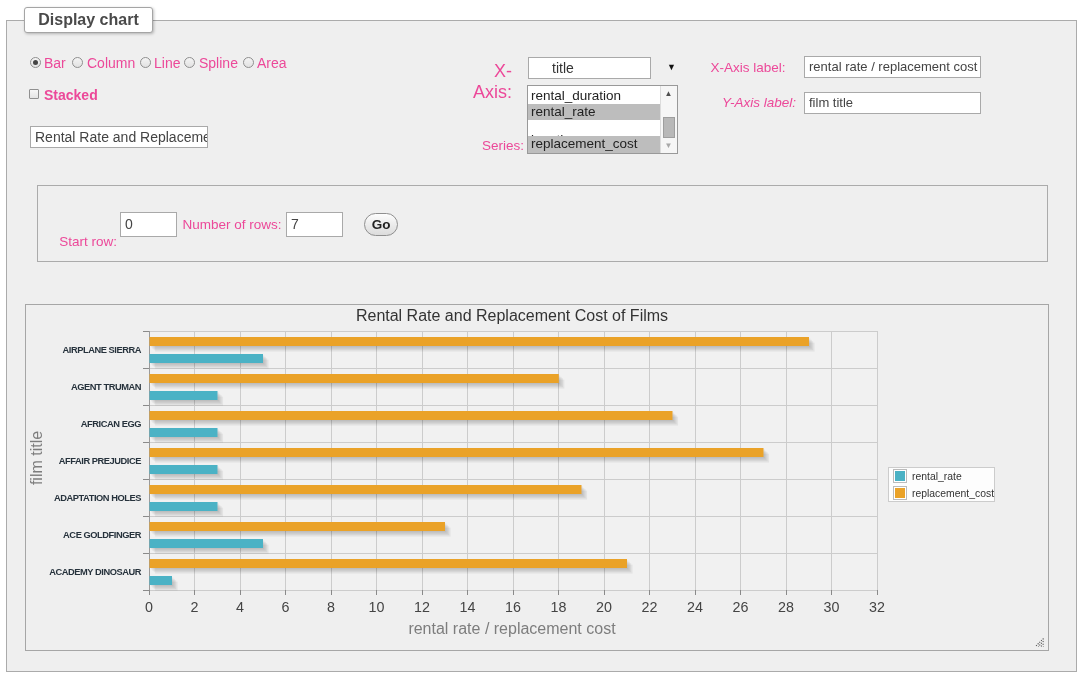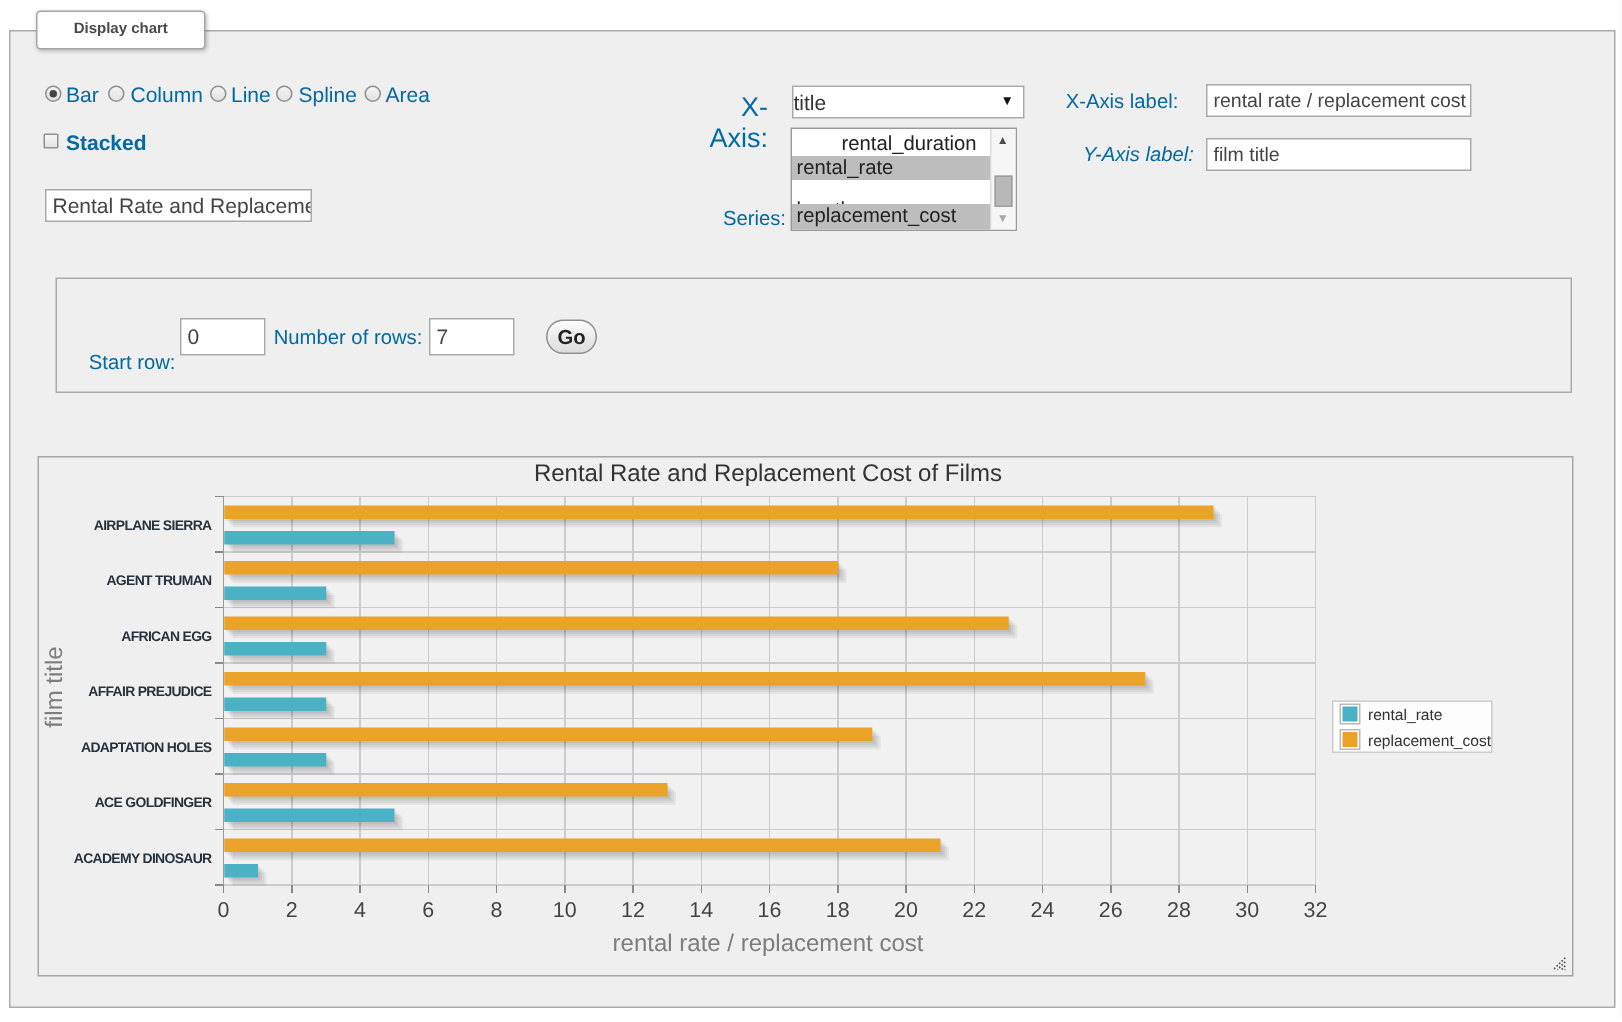--- a/index.html
+++ b/index.html
@@ -1,51 +1,51 @@
 <!DOCTYPE html>
 <html><head>
 <meta charset="utf-8">
 <style>
 * { margin:0; padding:0; box-sizing:border-box; }
 body { width:1081px; height:681px; background:#ffffff; font-family:"Liberation Sans", sans-serif; position:relative; overflow:hidden; }
 .abs { position:absolute; }
-.txt { font-size:14px; color:#0369a1; }
+.txt { font-size:14px; color:#ec4899; }
 .inp { background:#fff; border:1px solid #a9a9a9; font-size:14px; color:#444; line-height:20px; padding-left:4px; white-space:nowrap; overflow:hidden; }
 .radio { width:11px; height:11px; border:1px solid #8f8f8f; border-radius:50%; background:linear-gradient(#f4f4f4,#e2e2e2); }
 .radio.sel::after { content:""; position:absolute; left:2px; top:2px; width:5px; height:5px; border-radius:50%; background:#444; }
 </style>
 </head>
 <body>
 
 <div class="abs" style="left:6px; top:20px; width:1071px; height:652px; border:1px solid #ababab; background:#efefef;"></div>
 
-<div class="abs" style="left:24px; top:7px; width:113px; height:26px; background:#fff; border:1px solid #a5a5a5; border-radius:3px; box-shadow:1px 1px 3px rgba(0,0,0,0.25); text-align:center; line-height:24px; font-size:10px; font-weight:bold; color:#4a4a4a;">Display chart</div>
+<div class="abs" style="left:24px; top:7px; width:129px; height:26px; background:#fff; border:1px solid #a5a5a5; border-radius:3px; box-shadow:1px 1px 3px rgba(0,0,0,0.25); text-align:center; line-height:24px; font-size:16px; font-weight:bold; color:#4a4a4a;">Display chart</div>
 
 <div class="abs radio sel" style="left:30px; top:56.5px;"></div>
 <div class="abs txt" style="left:44px; top:55px;">Bar</div>
 <div class="abs radio" style="left:72px; top:56.5px;"></div>
 <div class="abs txt" style="left:87px; top:55px;">Column</div>
 <div class="abs radio" style="left:139.5px; top:56.5px;"></div>
 <div class="abs txt" style="left:154px; top:55px;">Line</div>
 <div class="abs radio" style="left:184px; top:56.5px;"></div>
 <div class="abs txt" style="left:199px; top:55px;">Spline</div>
 <div class="abs radio" style="left:243px; top:56.5px;"></div>
 <div class="abs txt" style="left:257px; top:55px;">Area</div>
 
 <div class="abs" style="left:29px; top:89px; width:10px; height:10px; border:1px solid #909090; background:linear-gradient(#f6f6f6,#e4e4e4); border-radius:1px;"></div>
 <div class="abs txt" style="left:44px; top:87px;font-weight:bold;">Stacked</div>
 
 <div class="abs inp" style="left:30px; top:126px; width:178px; height:22px;">Rental Rate and Replacement Cost of Films</div>
 
 <div class="abs txt" style="left:458px; top:61px; width:54px; text-align:right; font-size:18px;">X-Axis:</div>
-<div class="abs inp" style="left:528px; top:57px; width:155px; height:22px; color:#333; padding-left:0;">title</div>
+<div class="abs inp" style="left:528px; top:57px; width:123px; height:22px; color:#333; padding-left:23px;">title</div>
 <div class="abs" style="left:667px; top:62px; font-size:9px; color:#111;">▼</div>
 
 <div class="abs" style="left:527px; top:85px; width:151px; height:69px; background:#fff; border:1px solid #999;"></div>
-<div class="abs" style="left:528px; top:88px; width:132px; height:16px; font-size:13.5px; color:#222; padding-left:3px;margin-left:30px;">rental_duration</div>
+<div class="abs" style="left:528px; top:88px; width:132px; height:16px; font-size:13.5px; color:#222; padding-left:3px;">rental_duration</div>
 <div class="abs" style="left:528px; top:104px; width:132px; height:16px; font-size:13.5px; color:#222; padding-left:3px; background:#bdbdbd;">rental_rate</div>
 <div class="abs" style="left:528px; top:132px; width:132px; height:16px; font-size:13.5px; color:#222; padding-left:3px;">length</div>
 <div class="abs" style="left:528px; top:136px; width:132px; height:17px; font-size:13.5px; color:#222; padding-left:3px; background:#bdbdbd;">replacement_cost</div>
 
 <div class="abs" style="left:660px; top:86px; width:17px; height:67px; background:#f6f6f6; border-left:1px solid #dcdcdc;"></div>
 <div class="abs" style="left:660px; top:86px; width:17px; height:15px; text-align:center; font-size:8px; line-height:15px; color:#4e4e4e;">▲</div>
 <div class="abs" style="left:660px; top:138px; width:17px; height:15px; text-align:center; font-size:8px; line-height:15px; color:#a8a8a8;">▼</div>
 <div class="abs" style="left:663px; top:117px; width:12px; height:21px; background:#b8b8b8; border:1px solid #9e9e9e;"></div>
 <div class="abs txt" style="left:470px; top:138px; width:54px; text-align:right; font-size:13.5px;">Series:</div>
 

